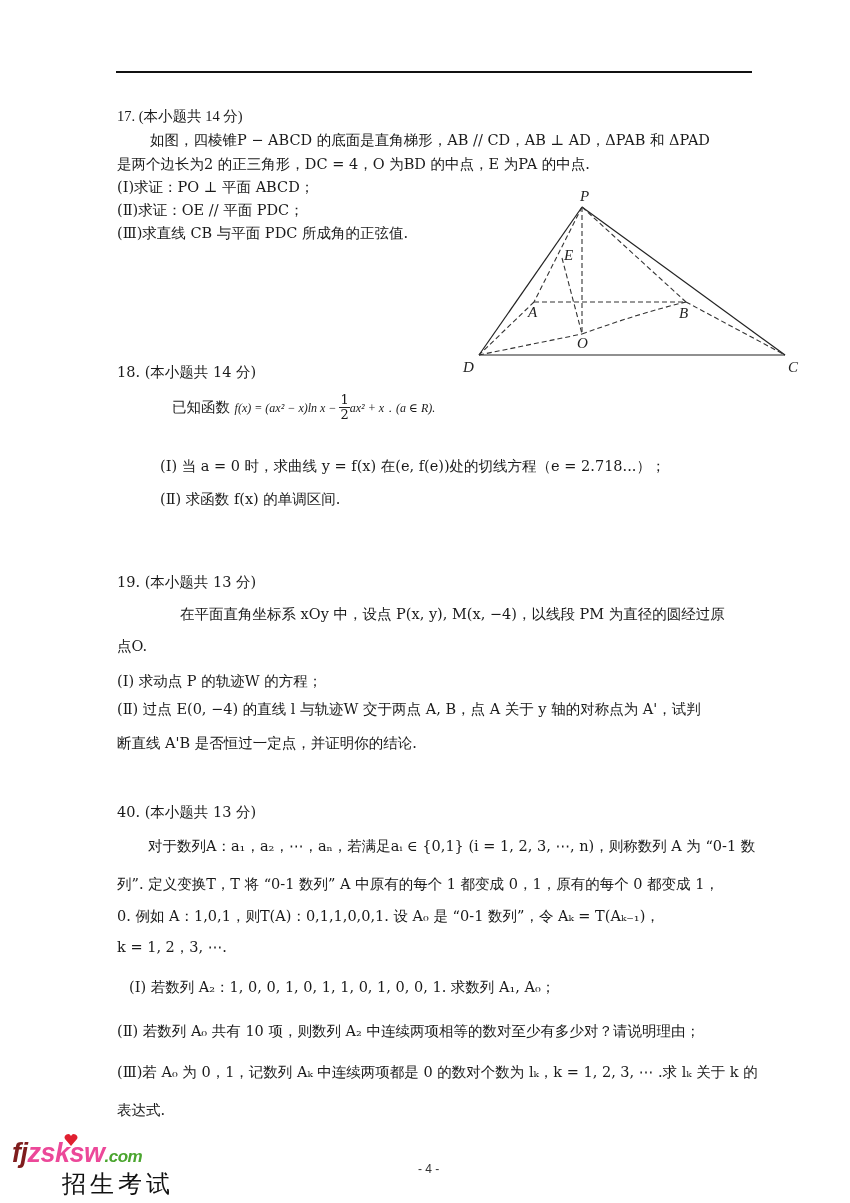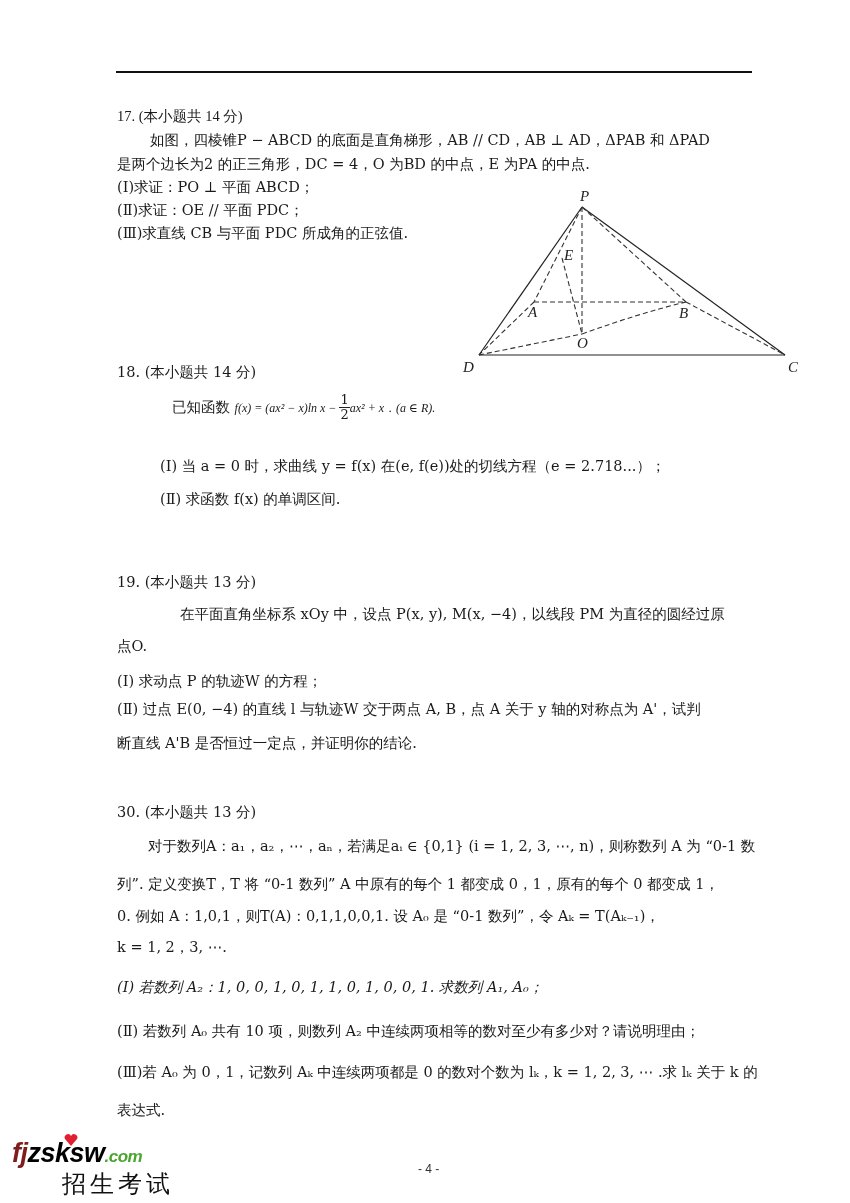--- a/index.html
+++ b/index.html
@@ -10,21 +10,21 @@
   .m { font-style: italic; font-family: "Liberation Serif", "DejaVu Serif", serif; font-size: 12px; }
   .diagram { position: absolute; left: 460px; top: 185px; width: 350px; height: 195px; }
   .diagram svg { width: 350px; height: 195px; display: block; }
   .vlabel { font-family: "Liberation Serif", serif; font-style: italic; font-size: 15px; fill: #222; }
   .page-num { position: absolute; left: 418px; top: 1162px; font-size: 12px;
               font-family: "Liberation Sans", sans-serif; color: #333; }
   .logo { position: absolute; left: 12px; top: 1138px; width: 170px; height: 55px; }
   .logo-en { position: absolute; left: 0; top: 0; font-family: "Liberation Sans", sans-serif;
              font-weight: bold; font-style: italic; font-size: 27px; letter-spacing: -0.5px; }
   .logo-en .f { color: #7f1d1d; }
-  .logo-en .g { color: #000000; }
+  .logo-en .g { color: #ec4899; }
   .logo-en .com { font-size: 17px; color: #4aa52e; }
   .logo-heart { position: absolute; left: 52px; top: -4px; width: 14px; height: 12px; }
   .logo-cn { position: absolute; left: 50px; top: 30px; font-size: 24px; letter-spacing: 4px;
              font-family: "DejaVu Serif", serif; color: #111; }
   .frac { display: inline-block; vertical-align: middle; text-align: center; font-size: 13px; line-height: 14px; }
   .frac span { display: block; }
   .frac .num { border-bottom: 1px solid #222; padding: 0 1px; }
 </style>
 </head>
 <body>
@@ -74,26 +74,26 @@
 <div class="line" style="left:160px; top:443px;margin-top:13px;">(Ⅰ) 当 a = 0 时，求曲线 y = f(x) 在(e, f(e))处的切线方程（e = 2.718...）；</div>
 <div class="line" style="left:160px; top:489px;">(Ⅱ) 求函数 f(x) 的单调区间.</div>
 
 <div class="line" style="left:117px; top:572px;">19.  (本小题共 13 分)</div>
 <div class="line" style="left:180px; top:604px;">在平面直角坐标系 xOy 中，设点 P(x, y), M(x, −4)，以线段 PM 为直径的圆经过原</div>
 <div class="line" style="left:117px; top:636px;">点O.</div>
 <div class="line" style="left:117px; top:665px;margin-top:6px;">(Ⅰ) 求动点 P 的轨迹W 的方程；</div>
 <div class="line" style="left:117px; top:699px;">(Ⅱ) 过点 E(0, −4) 的直线 l 与轨迹W 交于两点 A, B，点 A 关于 y 轴的对称点为 A'，试判</div>
 <div class="line" style="left:117px; top:733px;">断直线 A'B 是否恒过一定点，并证明你的结论.</div>
 
-<div class="line" style="left:117px; top:802px;">30. (本小题共 13 分)</div>
+<div class="line" style="left:117px; top:802px;">40. (本小题共 13 分)</div>
 <div class="line" style="left:148px; top:836px;">对于数列A：a₁，a₂，⋯，aₙ，若满足aᵢ ∈ {0,1} (i = 1, 2, 3, ⋯, n)，则称数列 A 为 “0-1 数</div>
 <div class="line" style="left:117px; top:874px;">列”. 定义变换T，T 将 “0-1 数列” A 中原有的每个 1 都变成 0，1，原有的每个 0 都变成 1，</div>
 <div class="line" style="left:117px; top:906px;">0. 例如 A：1,0,1，则T(A)：0,1,1,0,0,1. 设 A₀ 是 “0-1 数列”，令 Aₖ = T(Aₖ₋₁)，</div>
 <div class="line" style="left:117px; top:937px;">k = 1, 2，3, ⋯.</div>
-<div class="line" style="left:117px; top:977px;font-style:italic;">(Ⅰ) 若数列 A₂：1, 0, 0, 1, 0, 1, 1, 0, 1, 0, 0, 1. 求数列 A₁, A₀；</div>
+<div class="line" style="left:129px; top:977px;">(Ⅰ) 若数列 A₂：1, 0, 0, 1, 0, 1, 1, 0, 1, 0, 0, 1. 求数列 A₁, A₀；</div>
 <div class="line" style="left:117px; top:1021px;">(Ⅱ) 若数列 A₀ 共有 10 项，则数列 A₂ 中连续两项相等的数对至少有多少对？请说明理由；</div>
 <div class="line" style="left:117px; top:1062px;">(Ⅲ)若 A₀ 为 0，1，记数列 Aₖ 中连续两项都是 0 的数对个数为 lₖ，k = 1, 2, 3, ⋯ .求 lₖ 关于 k 的</div>
 <div class="line" style="left:117px; top:1100px;">表达式.</div>
 
 <div class="logo">
   <svg class="logo-heart" viewBox="0 0 14 12">
     <path d="M7 12 L1 5 A3 3 0 0 1 7 2 A3 3 0 0 1 13 5 Z" fill="#e02030"></path>
   </svg>
   <div class="logo-en">
     <span class="f">fj</span><span class="g">zsksw</span><span class="com">.com</span>

